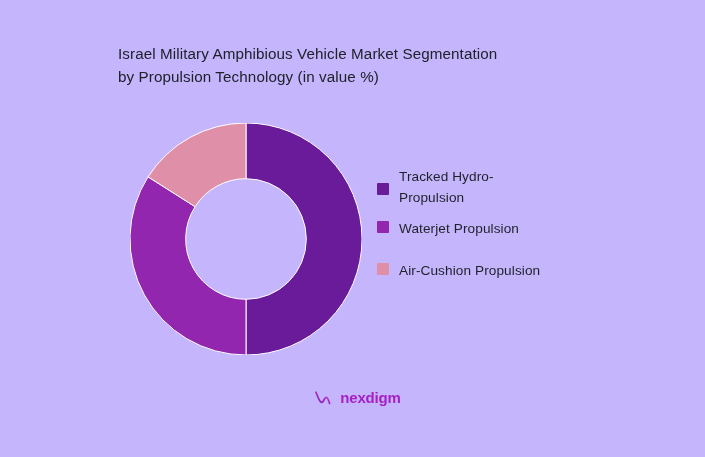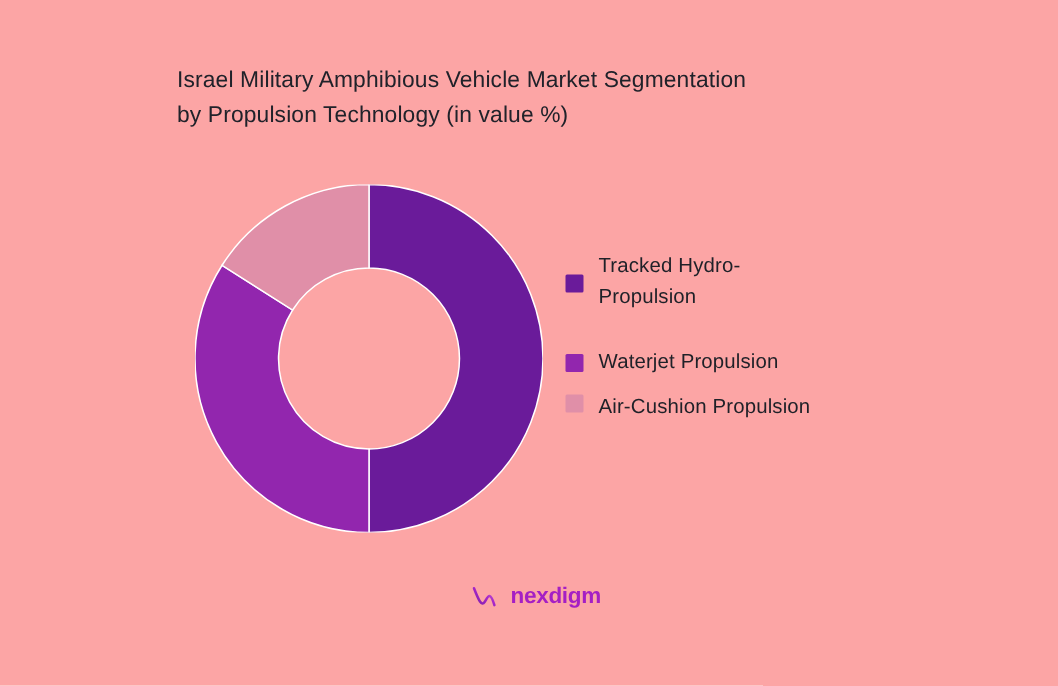--- a/index.html
+++ b/index.html
@@ -10,21 +10,21 @@
     width: 705px;
     height: 457px;
     background: #ffffff;
     font-family: "Liberation Sans", sans-serif;
     overflow: hidden;
     position: relative;
   }
   #figure {
     position: absolute;
     inset: 0;
-    background: #fca5a5;
+    background: #c4b5fd;
     padding-left: 28px;
   }
   
   #chart-title {
     position: absolute;
     left: 118px;
     top: 42px;
     width: 500px;
     font-size: 15.2px;
     line-height: 23px;
@@ -52,21 +52,21 @@
     top: 166px;
     width: 300px;
   }
   .legend-item {
     position: absolute;
     left: 0;
     display: flex;
     align-items: flex-start;
   }
   .legend-item[data-idx="0"] { top: 0px; align-items: center; }
-  .legend-item[data-idx="1"] { top: 64px; align-items: center; }
+  .legend-item[data-idx="1"] { top: 52px; }
   .legend-item[data-idx="2"] { top: 94px; }
   .legend-swatch {
     width: 12px;
     height: 12px;
     flex: 0 0 12px;
     margin-top: 3px;
     margin-right: 10px;
     border-radius: 1px;
   }
   .legend-label {

